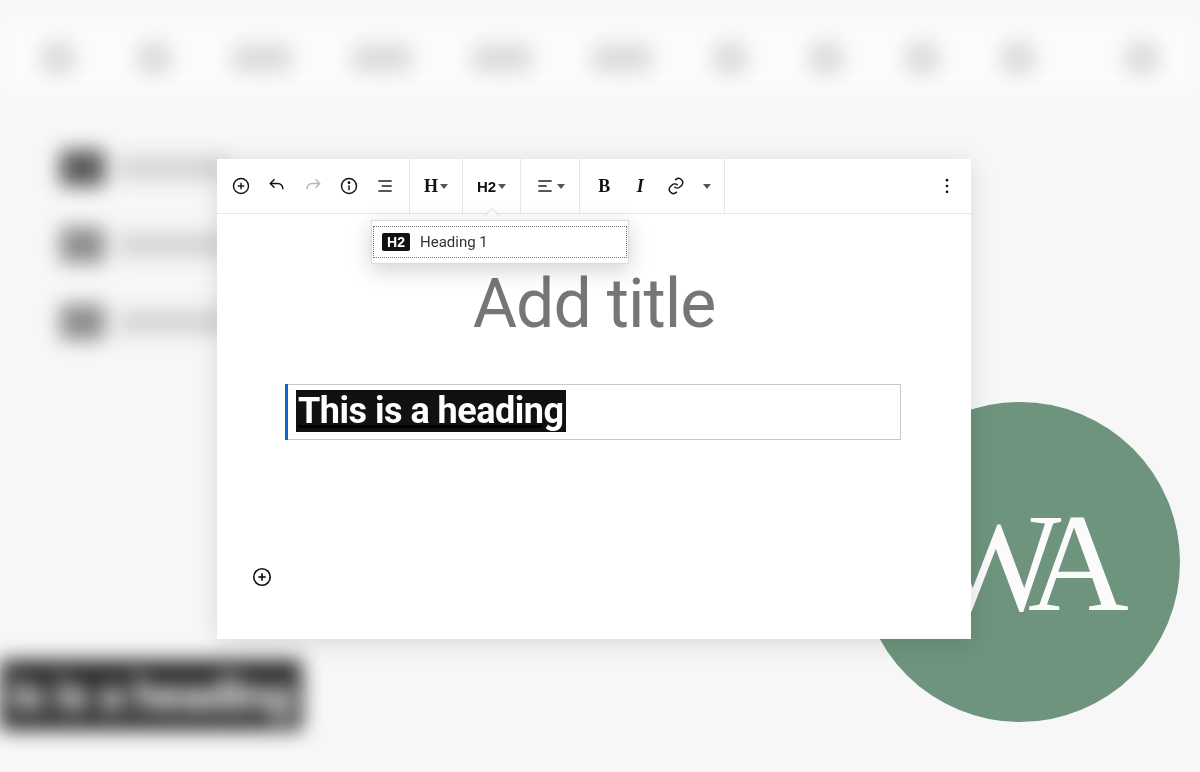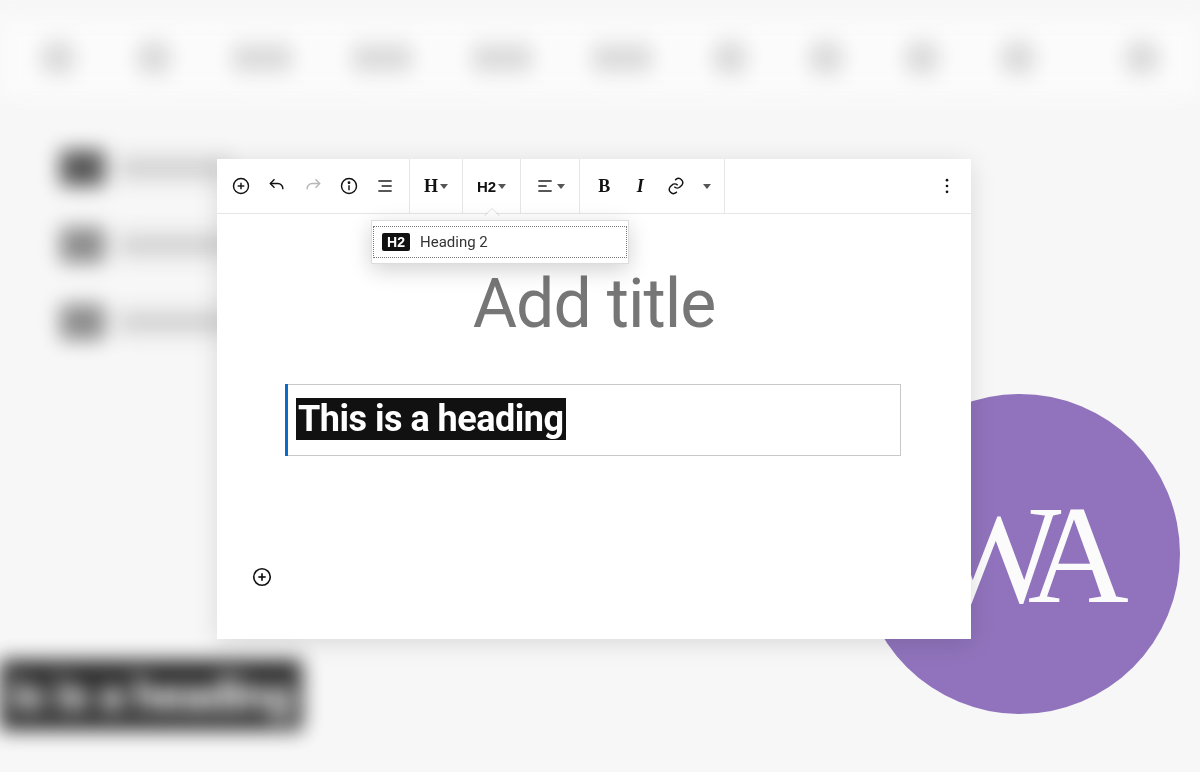--- a/index.html
+++ b/index.html
@@ -63,24 +63,24 @@
     font-weight:800;
     font-size:46px;
     line-height:70px;
     letter-spacing:-1px;
   }
 
   
   .watermark {
     position:absolute;
     right:20px;
-    bottom:58px;
+    bottom:50px;
     width:320px; height:320px;
     border-radius:50%;
-    background:#4c1d95;
+    background:#14532d;
     opacity:0.6;
     display:flex;
     align-items:center;
     justify-content:center;
     color:#fff;
     font-size:140px;
     font-weight:300;
     letter-spacing:-18px;
     font-family: Georgia, serif;
     pointer-events:none;
@@ -198,23 +198,24 @@
     font-size:68px;
     font-weight:400;
     color:#767676;
     text-align:center;
     margin:0 0 40px 0;
     letter-spacing:-1px;
     font-family: -apple-system, "Segoe UI", Roboto, Arial, sans-serif;
   }
   .block-frame {
     border:1px solid #c9c9cc;
-    padding:16px 8px;
+    padding:8px 8px;
     position:relative;
     margin-left:0;
+    text-decoration:underline;
   }
   .block-frame::before{
     content:"";
     position:absolute;
     left:-3px; top:-1px; bottom:-1px;
     width:3px;
     background:#0b6bcb;
   }
   .heading-block {
     margin:0;
@@ -363,21 +364,21 @@
             <circle cx="12" cy="19" r="1.6"></circle>
           </svg>
       </div>
     </div>
 
   </div>
 
   <div class="dropdown">
     <div class="dd-item selected">
       <span class="dd-badge">H2</span>
-      <span>Heading 2</span>
+      <span>Heading 1</span>
     </div>
   </div>
 
   <div class="content">
     <h1 class="title-placeholder">Add title</h1>
 
     <div class="block-frame">
       <h2 class="heading-block">
         <span class="sel">This is a heading</span>
       </h2>

